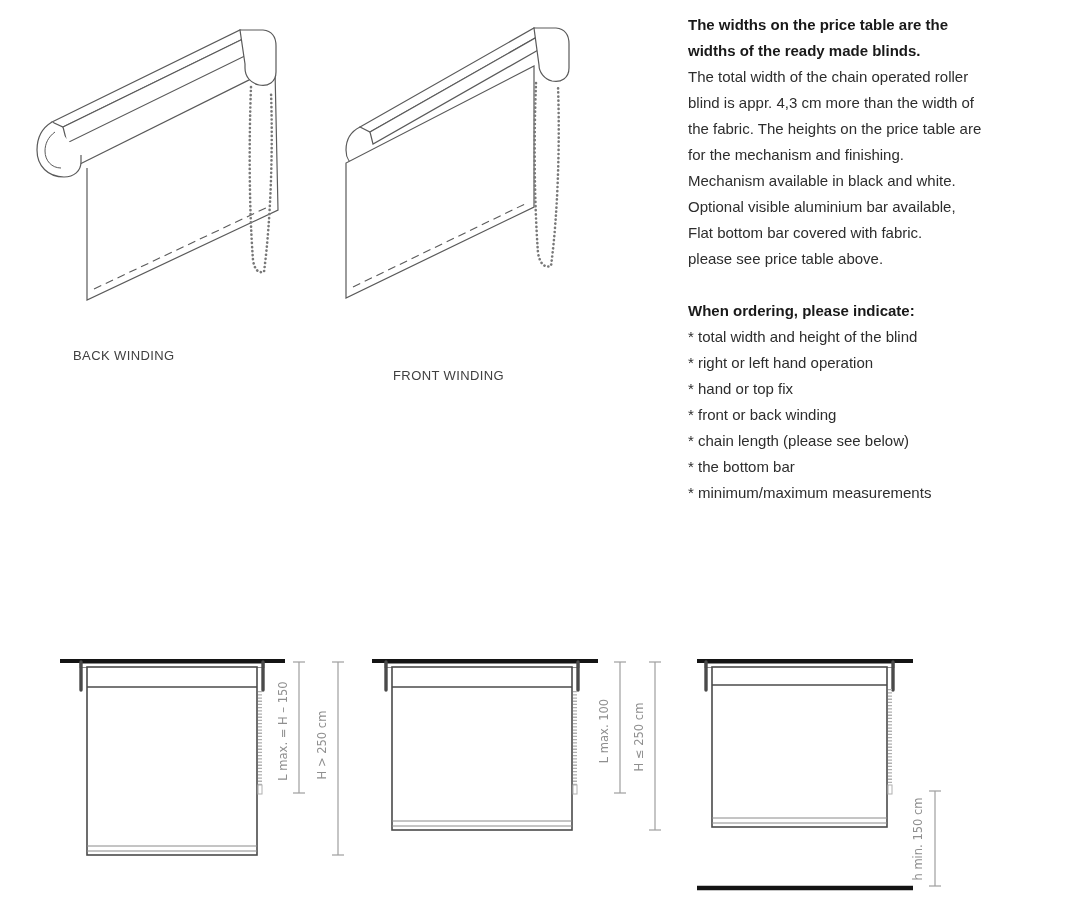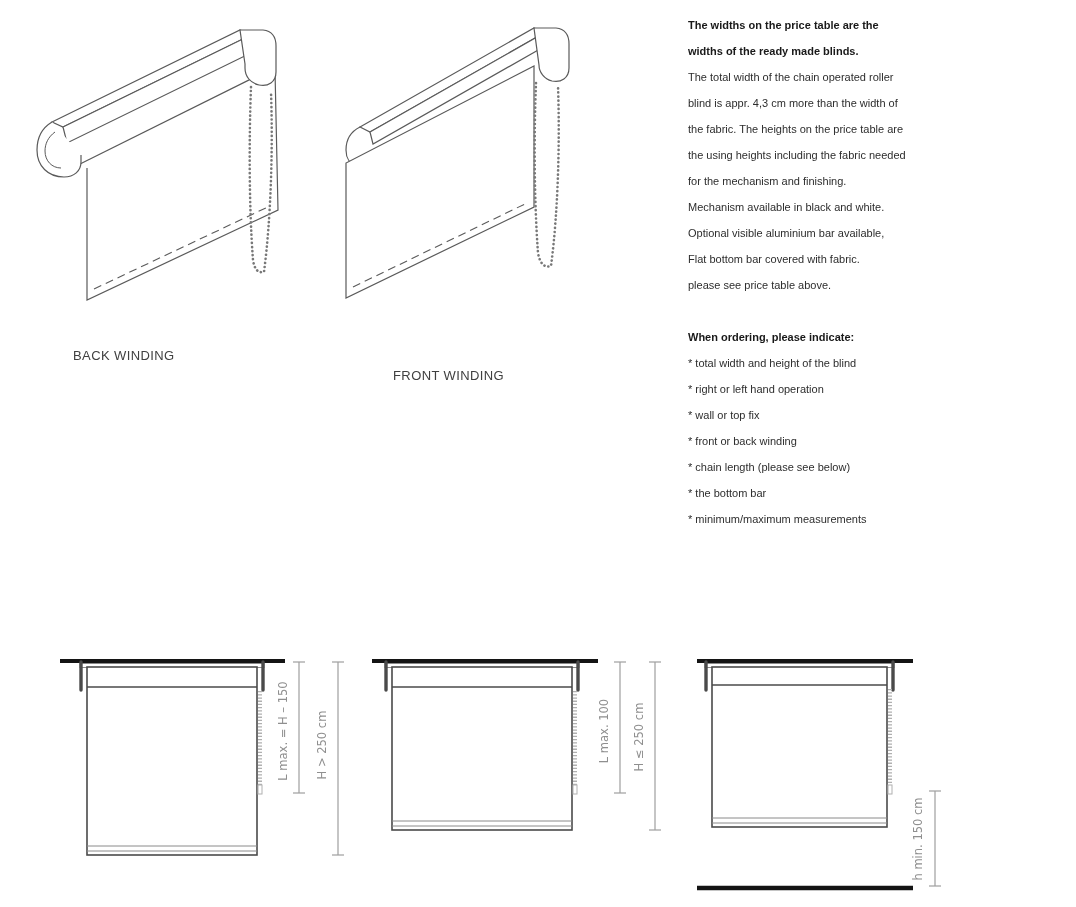--- a/index.html
+++ b/index.html
@@ -20,21 +20,21 @@
     letter-spacing: 0.4px;
     white-space: nowrap;
   }
   .info-panel {
     position: absolute;
     left: 688px;
     top: 12px;
     width: 380px;
   }
   .info-line {
-    font-size: 11px;
+    font-size: 15px;
     line-height: 26px;
     color: #2d2d2d;
     white-space: nowrap;
   }
   .info-line.bold {
     font-weight: 700;
     color: #191919;
   }
   .info-spacer { height: 26px; }
   .dim-text {
@@ -82,31 +82,30 @@
 
   <div class="cap-label" style="left:73px; top:348px;">BACK WINDING</div>
   <div class="cap-label" style="left:393px; top:368px;">FRONT WINDING</div>
 
   <div class="info-panel">
     <div class="info-line bold">The widths on the price table are the</div>
     <div class="info-line bold">widths of the ready made blinds.</div>
     <div class="info-line">The total width of the chain operated roller</div>
     <div class="info-line">blind is appr. 4,3 cm more than the width of</div>
     <div class="info-line">the fabric. The heights on the price table are</div>
-    <div class="info-line">the using heights including the fabric needed</div>
     <div class="info-line">for the mechanism and finishing.</div>
     <div class="info-line">Mechanism available in black and white.</div>
     <div class="info-line">Optional visible aluminium bar available,</div>
     <div class="info-line">Flat bottom bar covered with fabric.</div>
     <div class="info-line">please see price table above.</div>
     <div class="info-spacer"></div>
     <div class="info-line bold">When ordering, please indicate:</div>
     <div class="info-line">* total width and height of the blind</div>
     <div class="info-line">* right or left hand operation</div>
-    <div class="info-line">* wall or top fix</div>
+    <div class="info-line">* hand or top fix</div>
     <div class="info-line">* front or back winding</div>
     <div class="info-line">* chain length (please see below)</div>
     <div class="info-line">* the bottom bar</div>
     <div class="info-line">* minimum/maximum measurements</div>
   </div>
 
   <svg class="drawing" style="left:40px; top:645px;" width="312" height="258" viewBox="0 0 312 258">
     <line x1="20" y1="16" x2="245" y2="16" stroke="#141414" stroke-width="4"></line>
     <rect x="40" y="18.5" width="184" height="4" fill="none" stroke="#8a8a8a" stroke-width="1"></rect>
     <path d="M41,17 L41,45" stroke="#4a4a4a" stroke-width="3.4" stroke-linecap="round" fill="none"></path>

